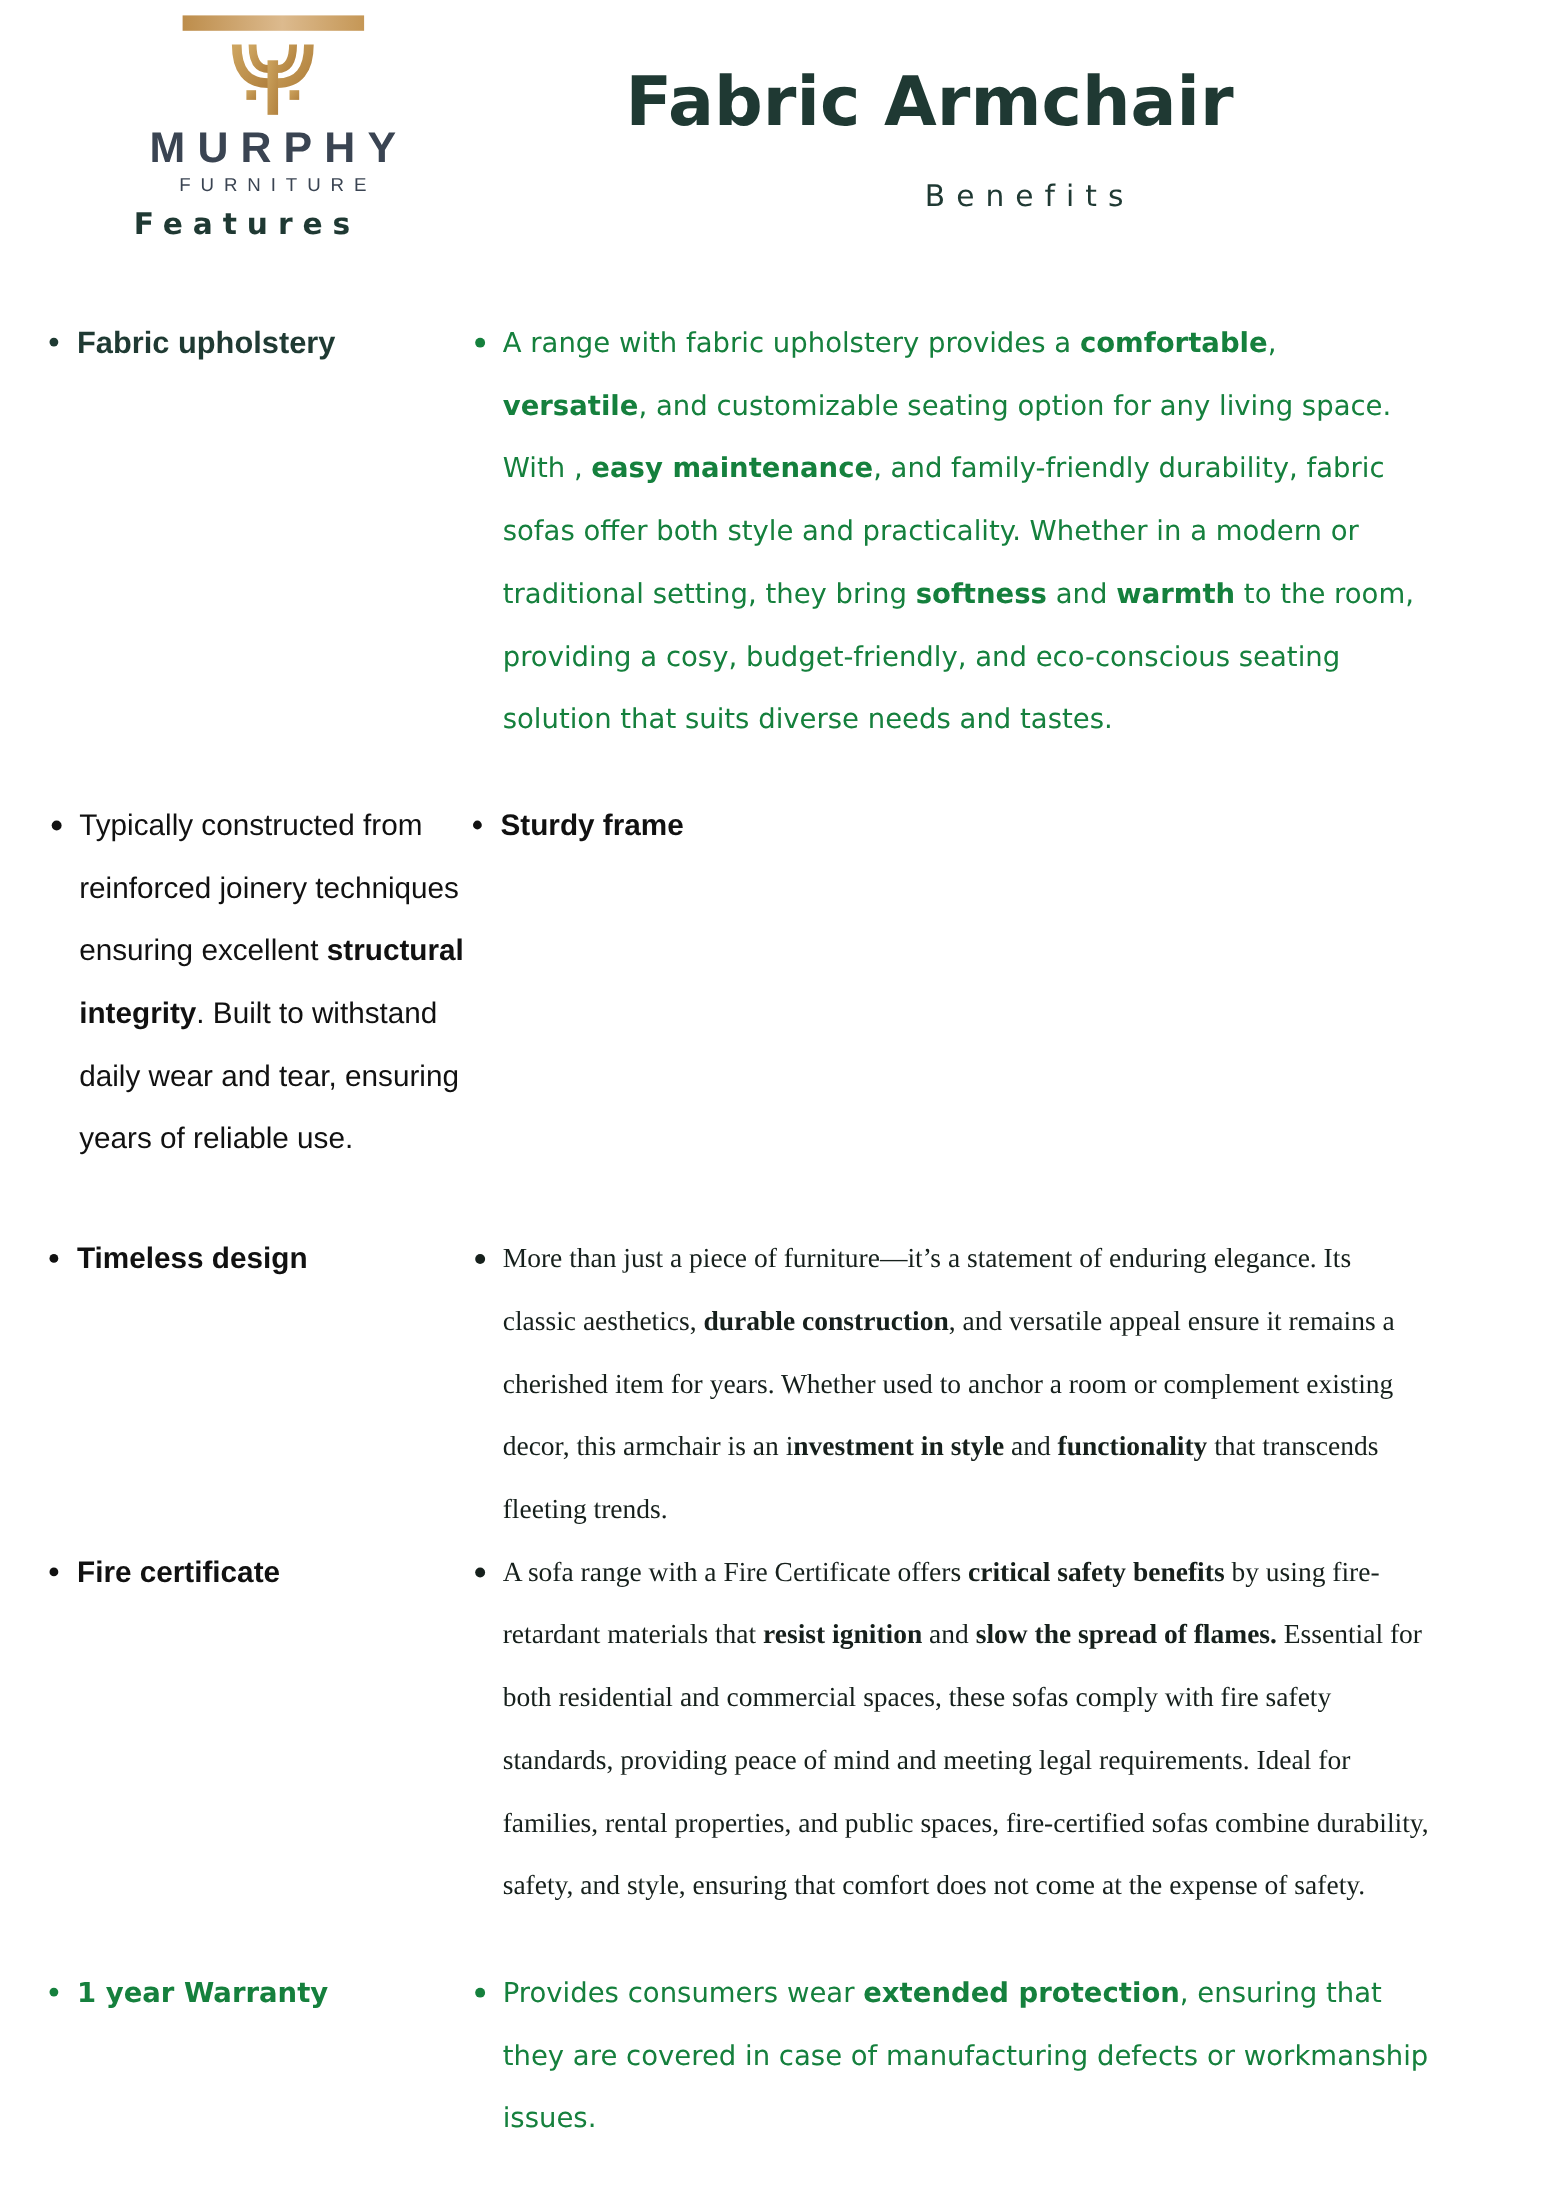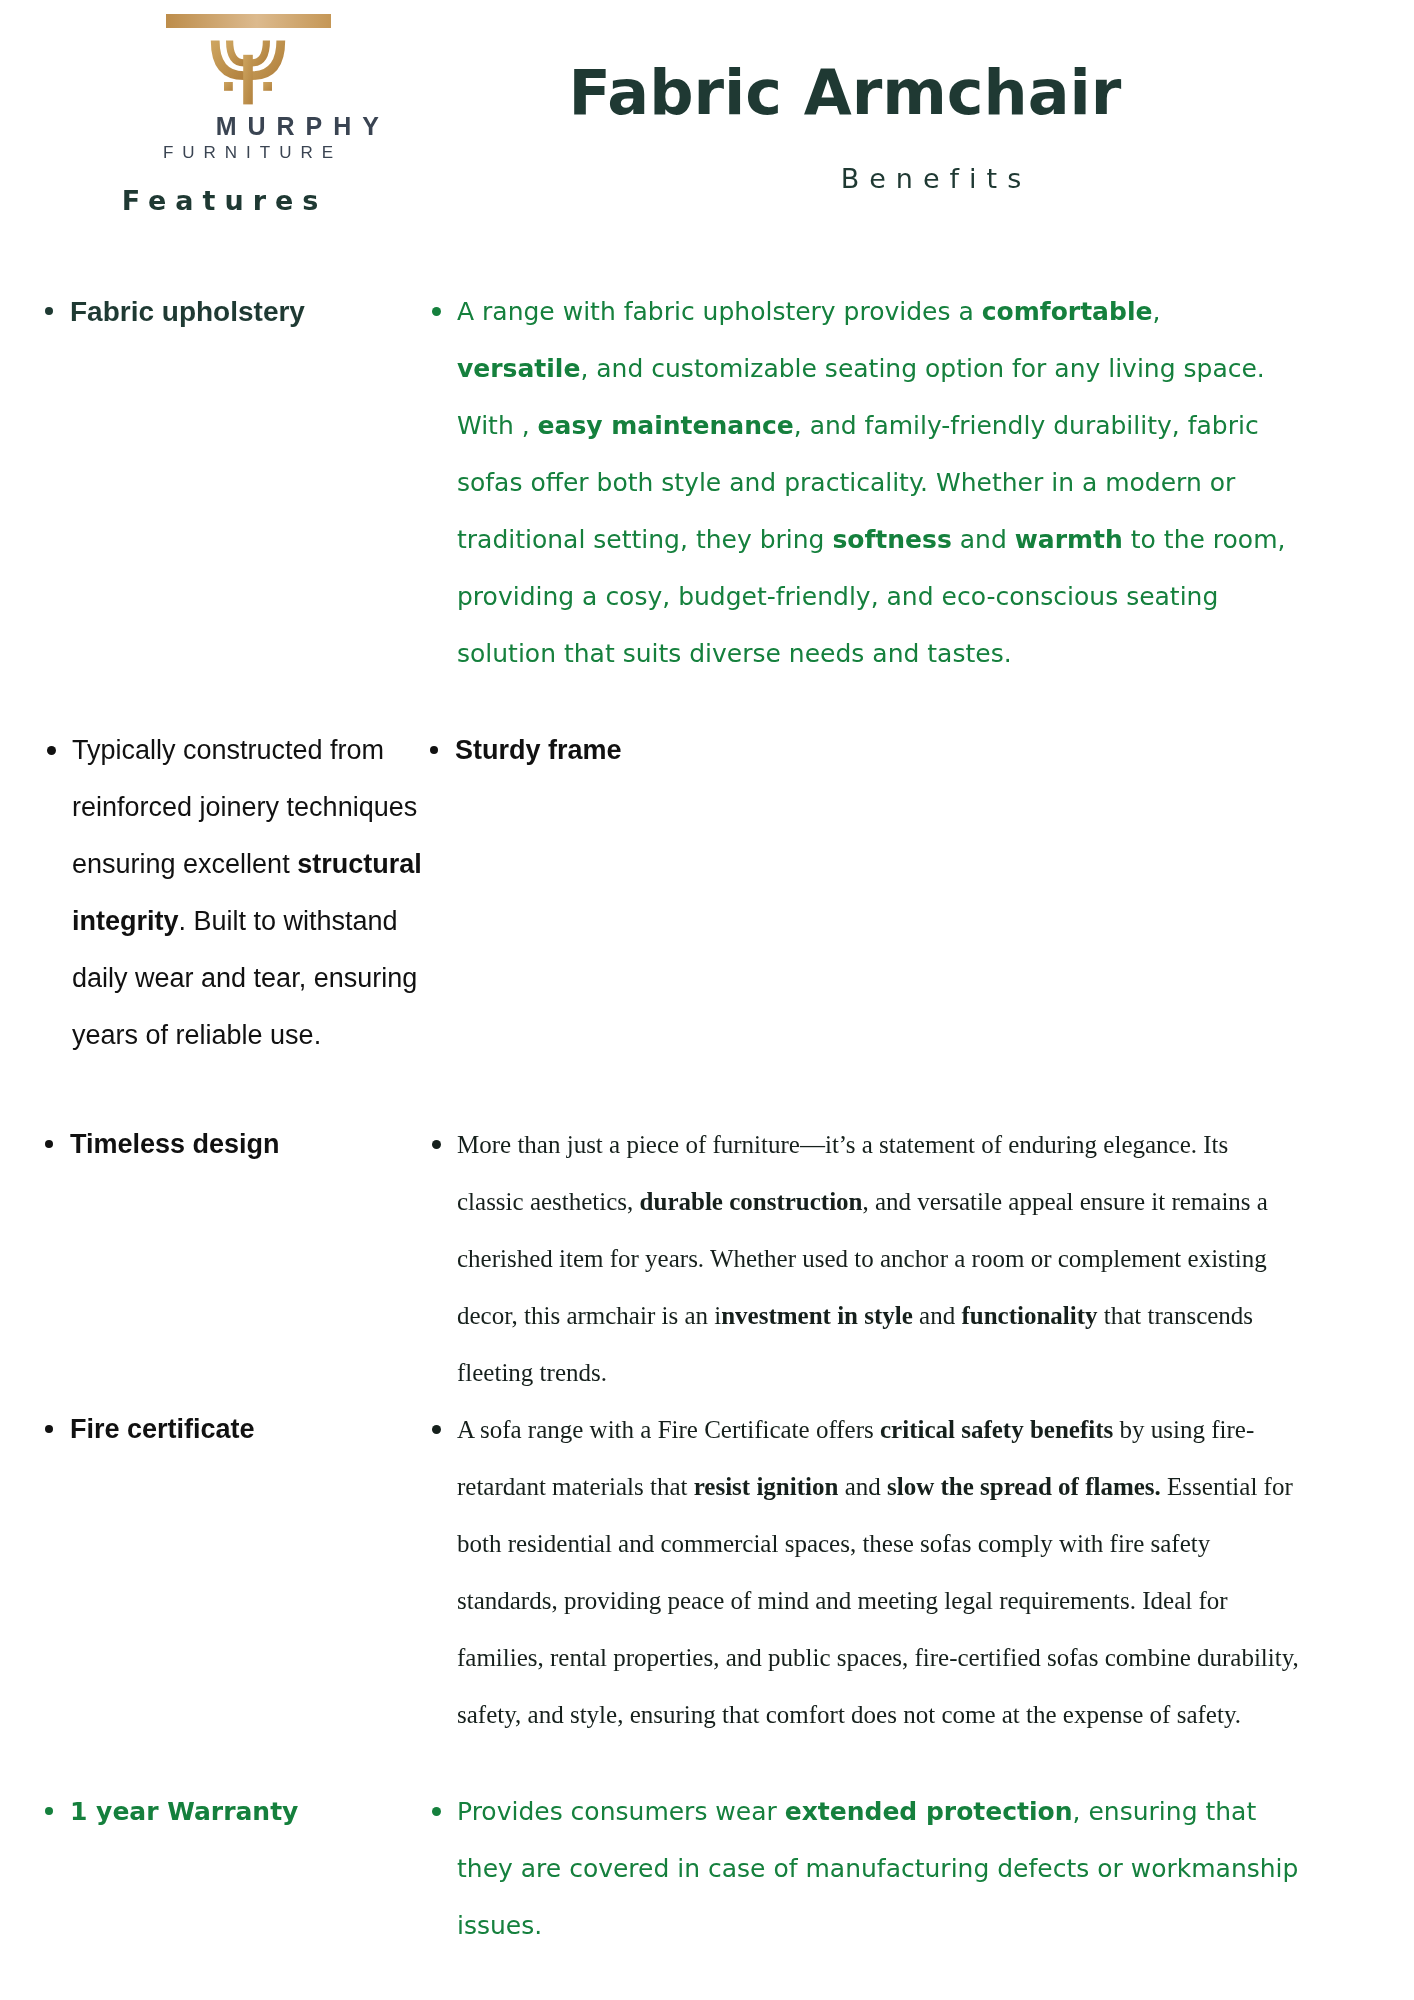--- a/index.html
+++ b/index.html
@@ -9,29 +9,29 @@
     font-family:"Liberation Sans", sans-serif;
   }
 
   
   .header { position:relative; height:283px; }
 
   .logo-block { position:absolute; left:117px; top:14px; width:262px; text-align:center; }
   .gold-bar { width:165px; height:14px; margin:0 auto; background:linear-gradient(90deg,#bd8d4b,#dcba8e 55%,#c59756); }
   .emblem { margin-top:6px; }
   .brand {
-    margin-top:2px; font-size:25px; font-weight:bold; letter-spacing:11px; margin-right:-11px;
-    color:#3a4452; font-family:"Liberation Sans", sans-serif;text-align:right;
+    margin-top:2px; font-size:39px; font-weight:bold; letter-spacing:11px; margin-right:-11px;
+    color:#3a4452; font-family:"Liberation Sans", sans-serif;
   }
   .brand-sub {
     font-size:17px; letter-spacing:9px; margin-right:-9px; color:#3a4452; margin-top:2px;
     font-family:"Liberation Sans", sans-serif;
   }
   .features-heading {
-    margin-top:22px; font-size:27px; font-weight:bold; letter-spacing:9px; margin-right:-9px;
+    margin-top:10px; font-size:27px; font-weight:bold; letter-spacing:9px; margin-right:-9px;
     color:#1f3933; font-family:"DejaVu Sans", sans-serif; transform:translateX(-28px);
   }
 
   .title-block { position:absolute; left:540px; top:56px; width:610px; text-align:center; }
   .page-title { font-size:62px; font-weight:bold; color:#1f3933; font-family:"DejaVu Sans", sans-serif; }
   .benefits-heading {
     margin-top:34px; font-size:27px; font-weight:normal; letter-spacing:10px; margin-right:-10px;
     color:#1f3933; font-family:"DejaVu Sans", sans-serif; transform:translateX(86px);
   }
 

